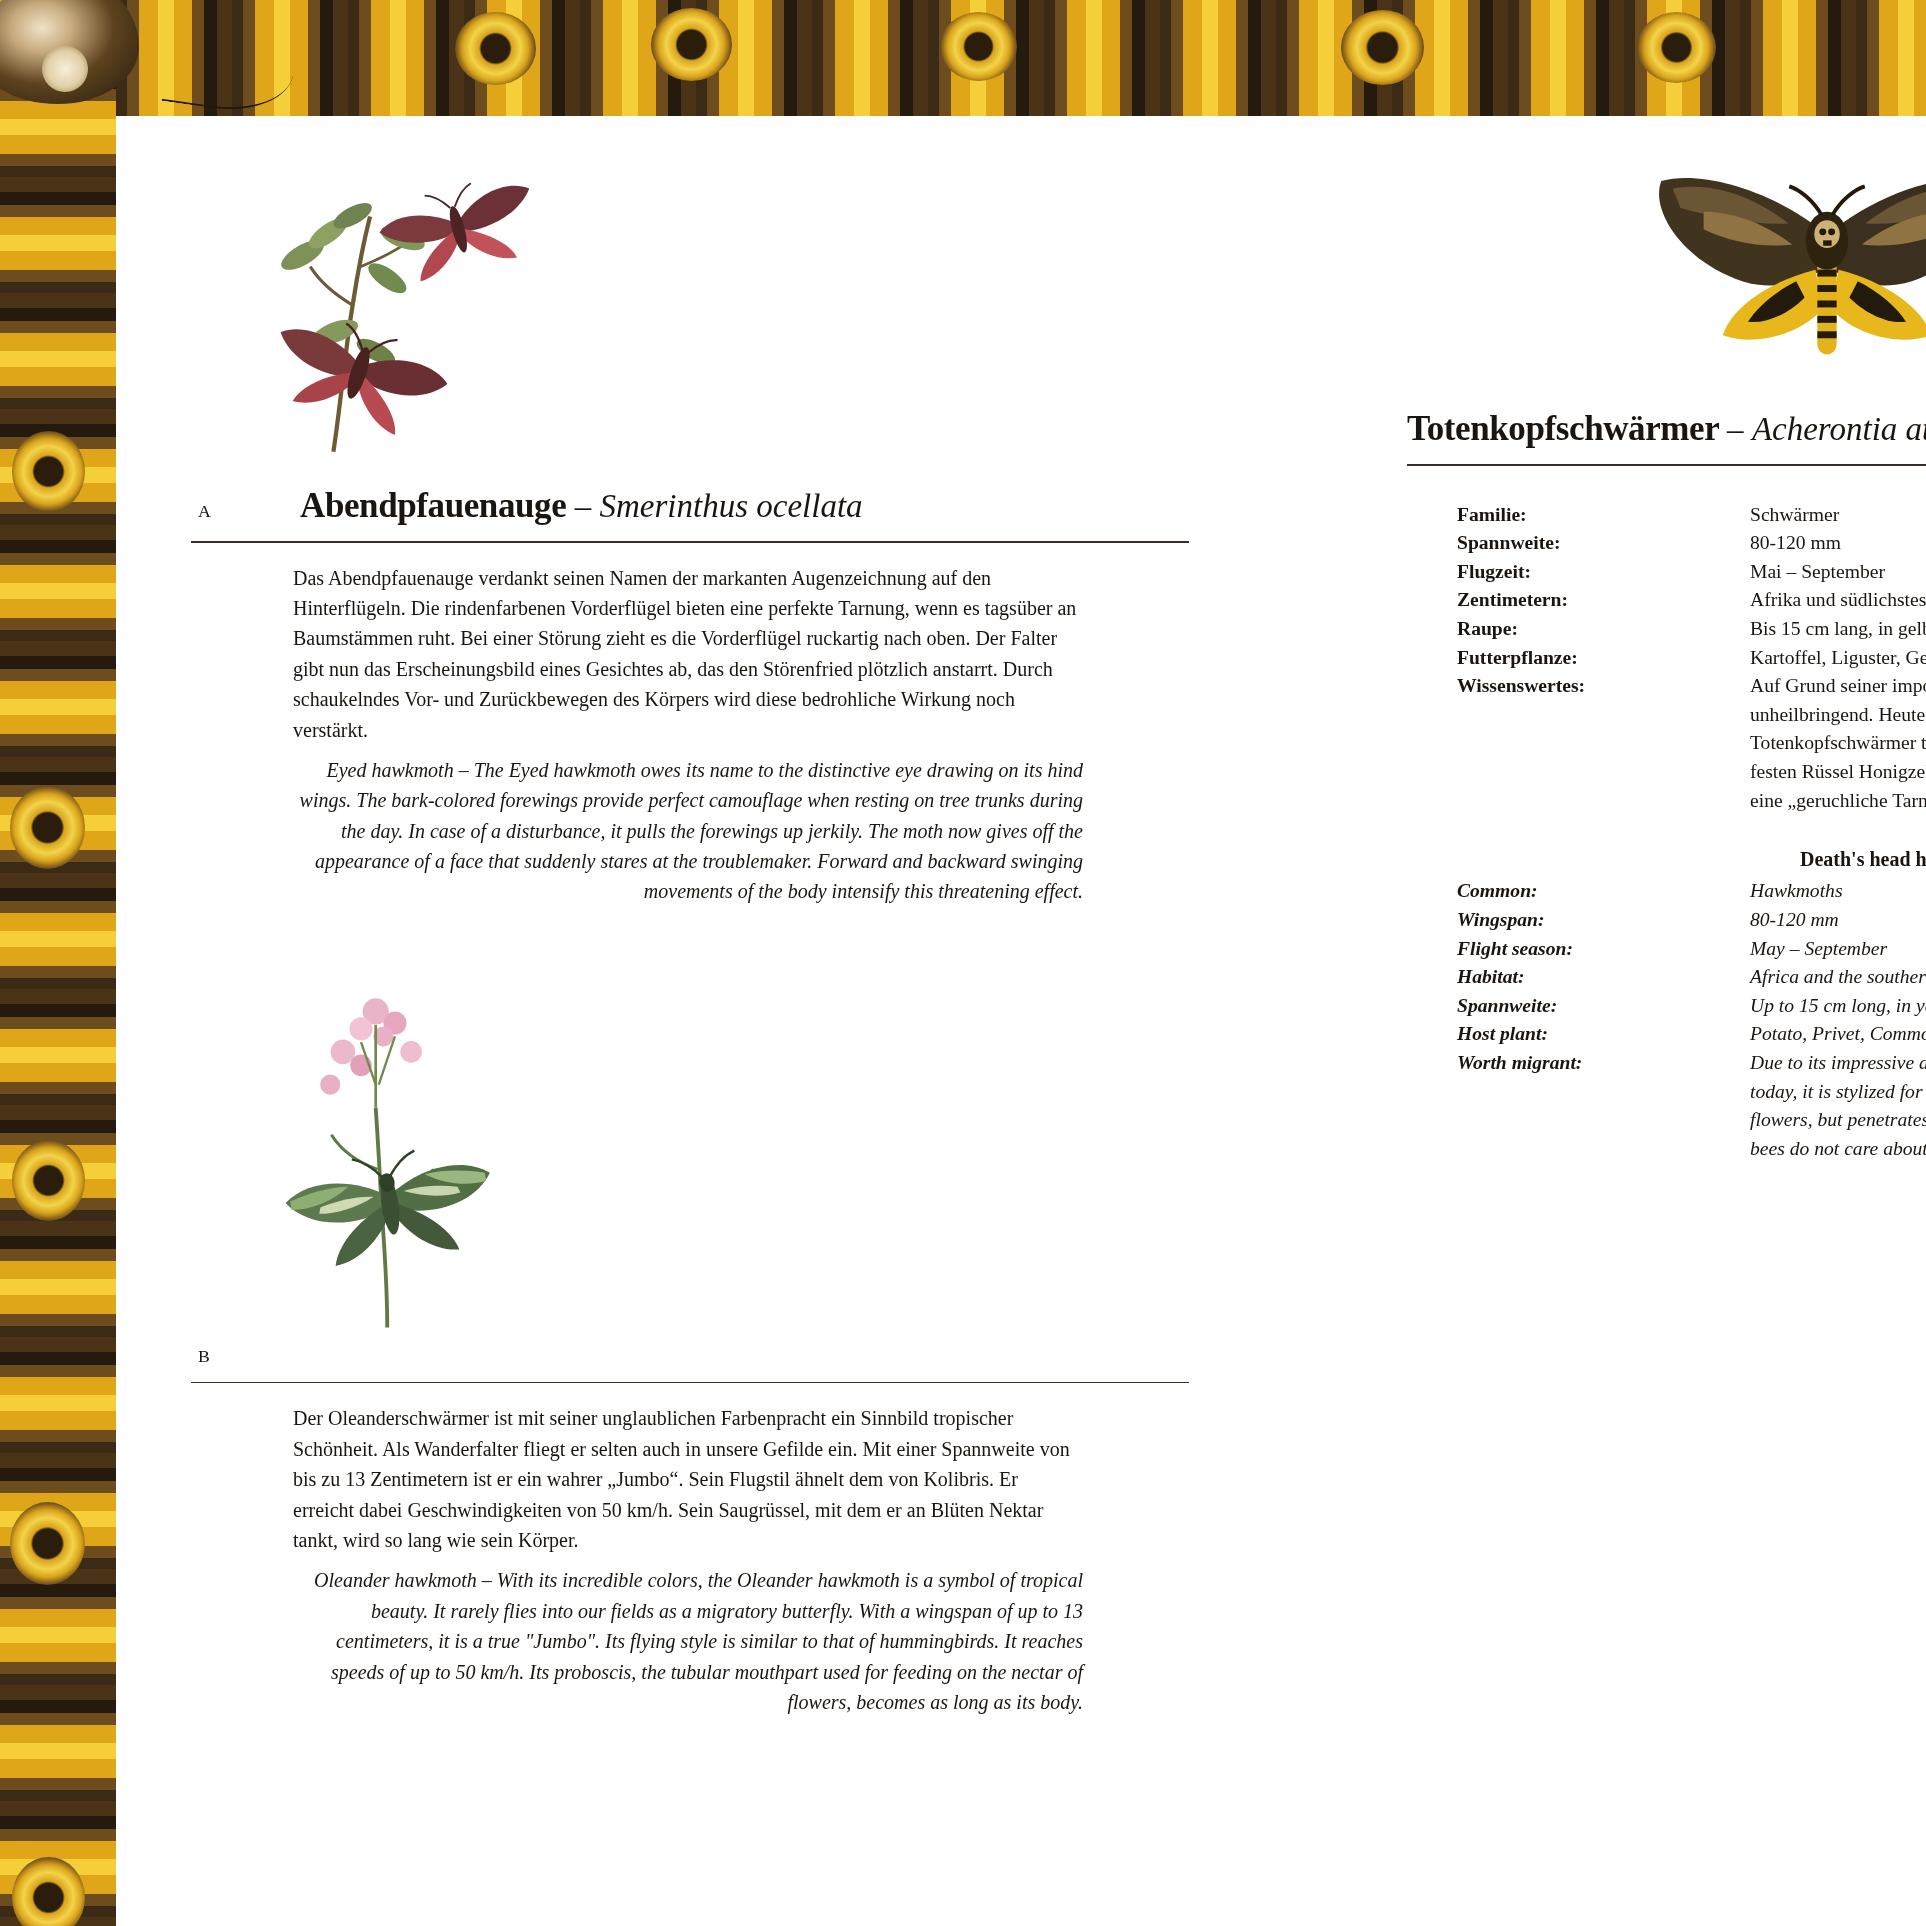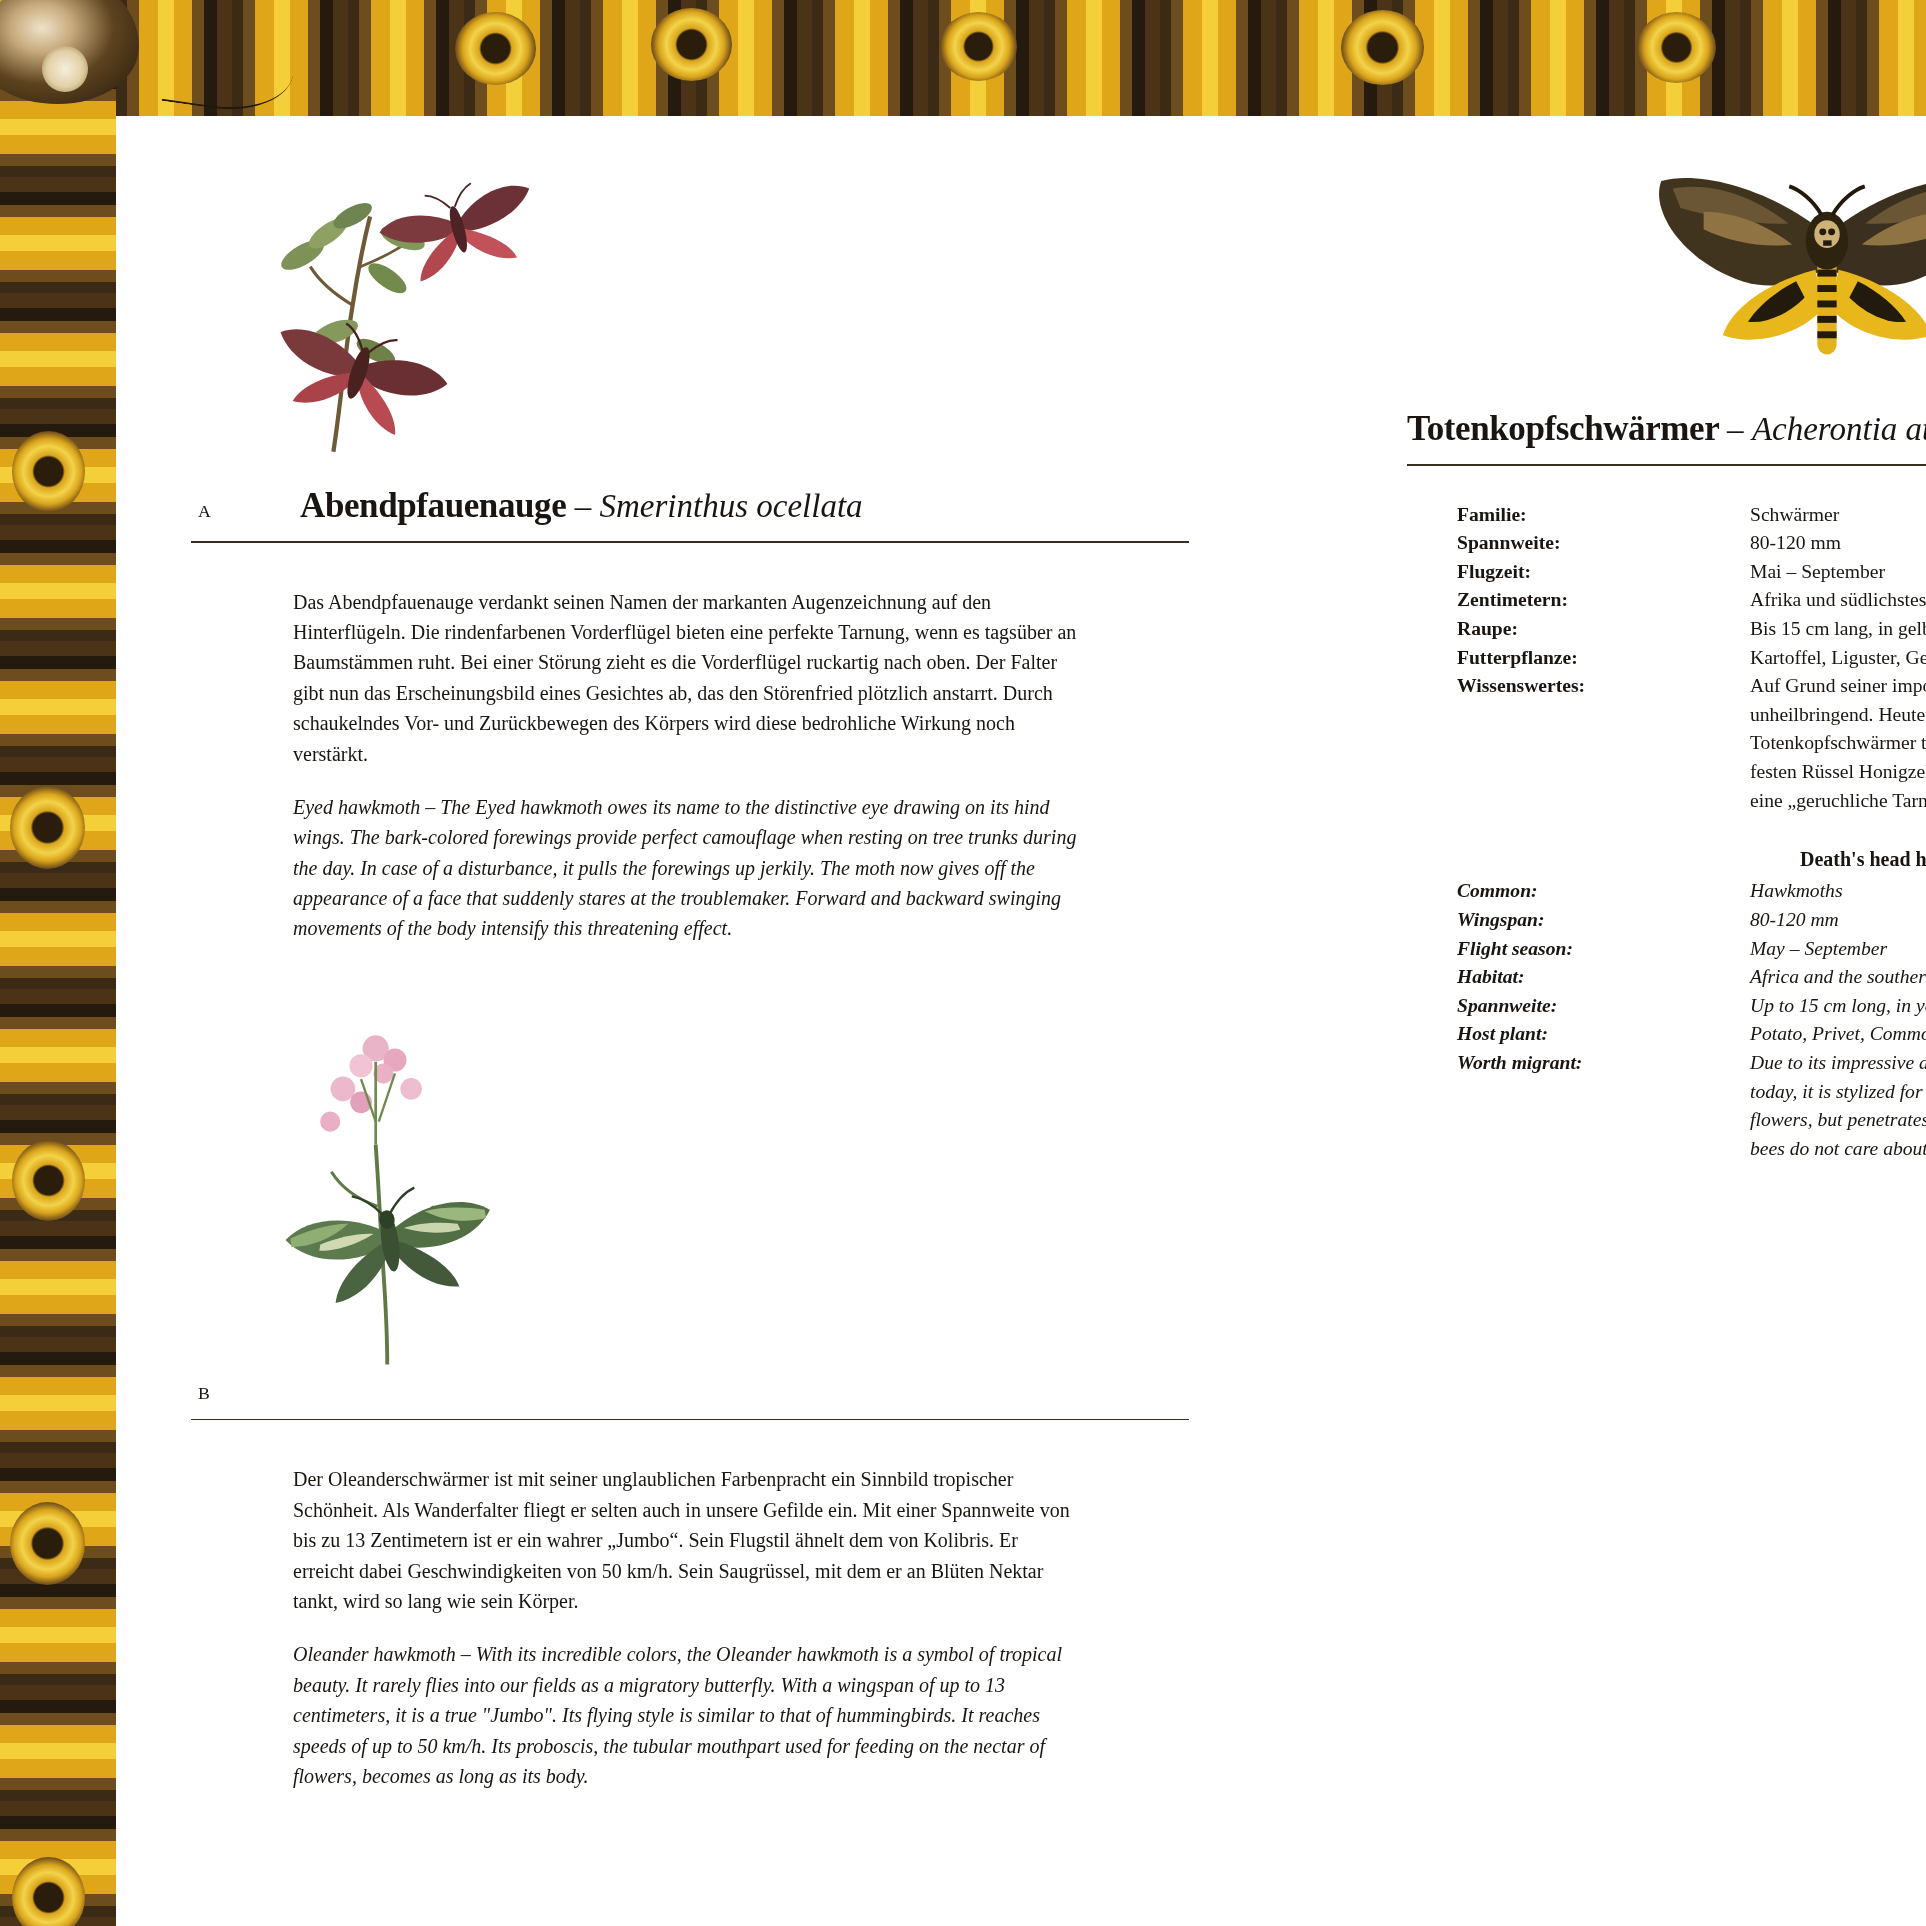--- a/index.html
+++ b/index.html
@@ -139,27 +139,28 @@
     height: 1.2px;
     background: #3a2e20;
     margin-top: 15.4px;
   }
   .rule.left-rule { width: 998px; margin-left: 0; }
   .rule.right-rule { width: 1260px; }
 
   .body-text {
     font-size: 20px;
     line-height: 1.52;
-    margin-top: 44px;
+    margin-top: 20px;
     padding-left: 102px;
     width: 790px;
   }
   .body-text.en {
     font-style: italic;
-    margin-top: 23px;
+    margin-top: 10px;
+    text-align: right;
   }
 
   
   .facts {
     margin-top: 35px;
     padding-left: 50px;
     font-size: 19.6px;
     line-height: 1.46;
   }
   .fact-row {

